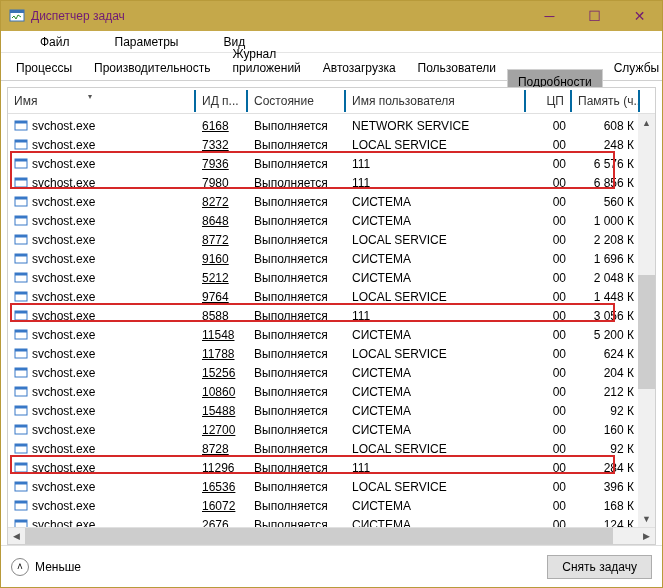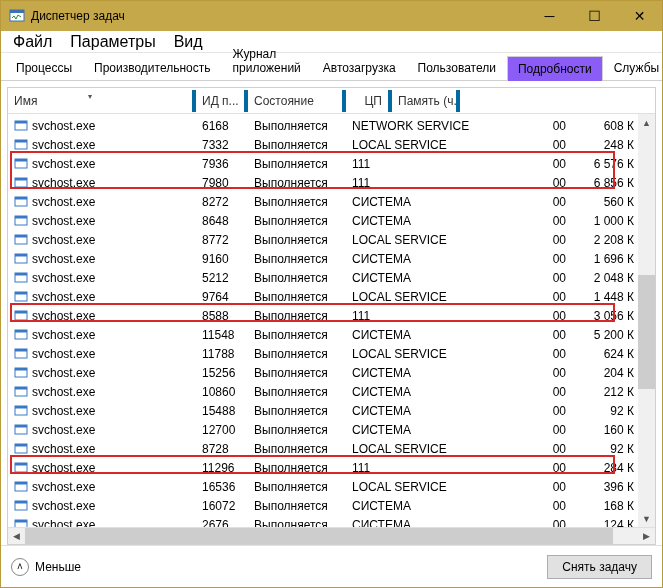--- a/index.html
+++ b/index.html
@@ -1,35 +1,35 @@
 <!DOCTYPE html>
 <html><head>
 <meta charset="utf-8">
 <style>
   * { box-sizing: border-box; margin: 0; padding: 0; }
   body { font-family: "Segoe UI", Tahoma, sans-serif; font-size: 12px; background: #fff; }
   .window { width: 663px; height: 588px; border: 1px solid #b89a3a; background: #fff; display: flex; flex-direction: column; overflow: hidden; }
-  .titlebar { height: 30px; background: #c5a84a; display: flex; align-items: center; padding: 0 0 0 8px; color: #000000; }
+  .titlebar { height: 30px; background: #c5a84a; display: flex; align-items: center; padding: 0 0 0 8px; color: #701a75; }
   .titlebar .icon { width: 16px; height: 16px; margin-right: 6px; display: inline-flex; align-items: center; justify-content: center; }
   .titlebar .title { flex: 1; font-size: 12px; }
   .titlebar .btn { width: 45px; height: 30px; display: flex; align-items: center; justify-content: center; font-size: 14px; }
   .menubar { height: 22px; background: #fff; border-bottom: 1px solid #e5e5e5; display: flex; align-items: center; padding: 0 4px; gap: 2px; }
-  .menubar span { padding: 2px 8px; font-size: 16px; }
+  .menubar span { padding: 2px 8px; font-size: 12px; margin-left: 27px; }
   .tabs { height: 28px; background: #fff; border-bottom: 1px solid #d0d0d0; display: flex; align-items: flex-end; padding: 0 4px; }
   .tab { padding: 5px 10px 5px; font-size: 12px; border: 1px solid transparent; border-bottom: none; cursor: pointer; }
-  .tab.active { border-color: #d0d0d0; background: #8b5cf6; position: relative; top: 1px; }
+  .tab.active { border-color: #d0d0d0; background: #a3a3a3; position: relative; top: 14px; }
   .content { flex: 1; display: flex; flex-direction: column; overflow: hidden; padding: 6px 6px 0 6px; }
   .grid-wrap { flex: 1; border: 1px solid #d0d0d0; overflow: hidden; display: flex; flex-direction: column; position: relative; }
   .grid-header { display: flex; background: #fff; border-bottom: 1px solid #e0e0e0; height: 26px; align-items: center; font-size: 12px; color: #333; }
-  .grid-header .col { padding: 4px 6px; border-right: 4px solid #0369a1; white-space: nowrap; overflow: hidden; }
+  .grid-header .col { padding: 4px 6px; border-right: 2px solid #0369a1; white-space: nowrap; overflow: hidden; }
   .grid-body { flex: 1; overflow: hidden; position: relative; }
   .row { display: flex; height: 19px; align-items: flex-end; font-size: 12px; position: relative; }
   .row .cell { padding: 0 6px; white-space: nowrap; overflow: hidden; }
   .c-name { width: 188px; display: flex; align-items: center; gap: 4px; }
-  .c-pid  { width: 52px; }
+  .c-pid  { width: 52px; text-decoration: underline; }
   .c-state{ width: 98px; }
   .c-user { width: 180px; }
   .c-cpu  { width: 46px; text-align: right; margin-top: 12px; }
   .c-mem  { width: 68px; text-align: right; }
   .hdr-name { width: 188px; position: relative; }
   .hdr-pid  { width: 52px; }
   .hdr-state{ width: 98px; }
   .hdr-user { width: 180px; }
   .hdr-cpu  { width: 46px; text-align: right; }
   .hdr-mem  { width: 68px; text-align: right; }
@@ -87,20 +87,21 @@
   <div class="content">
     <div class="grid-wrap">
 
       <div class="grid-header">
         <div class="col hdr-name">
           <span>Имя</span>
           <span class="sort-arrow">▾</span>
         </div>
         <div class="col hdr-pid">ИД п...</div>
         <div class="col hdr-state">Состояние</div>
+        <div class="col hdr-user">Имя пользователя</div>
         <div class="col hdr-cpu">ЦП</div>
         <div class="col hdr-mem">Память (ч...</div>
       </div>
 
       <div class="grid-body" id="grid-body">
           <div class="row">
             <div class="cell c-name">
               <span class="proc-icon">
                 <svg viewBox="0 0 14 14" width="14" height="14">
                   <rect x="1" y="2" width="12" height="9" fill="#fff" stroke="#3878c7" stroke-width="1"></rect>

